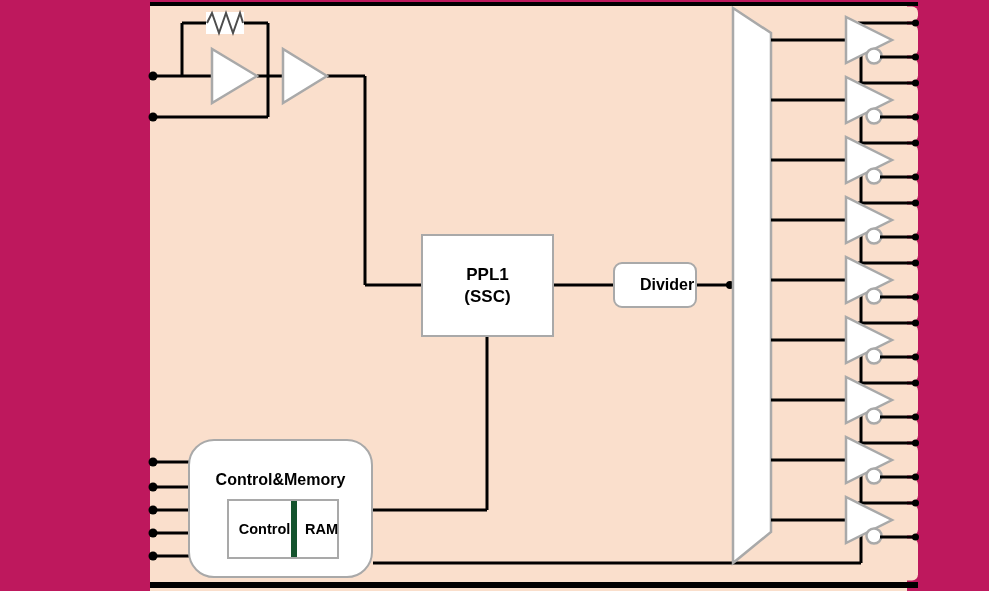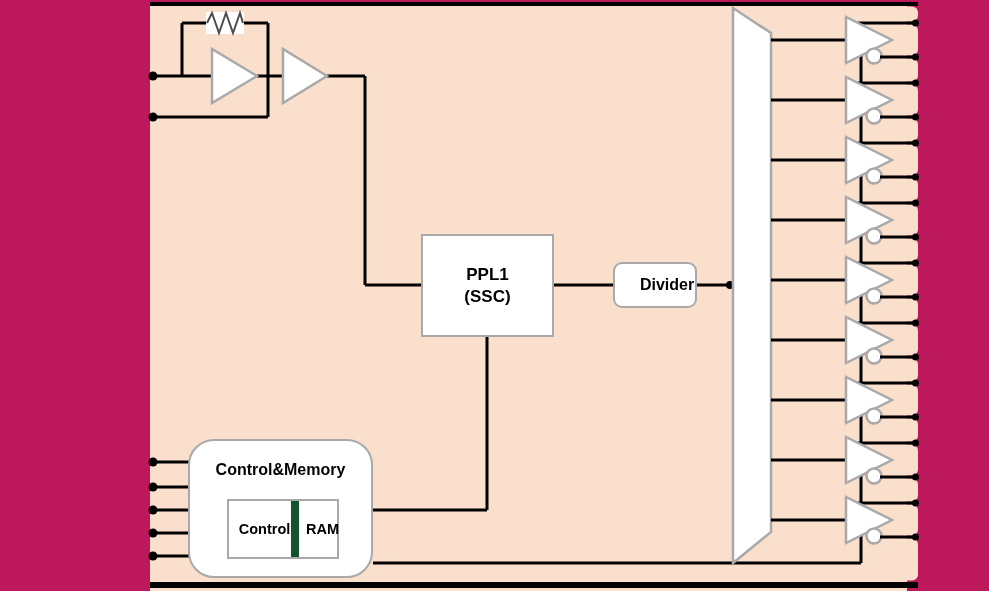--- a/index.html
+++ b/index.html
@@ -5,28 +5,28 @@
   html,body{margin:0;padding:0;background:#000;}
   #canvas{position:relative;width:989px;height:591px;background:#be185d;overflow:hidden;
           font-family:"Liberation Sans",sans-serif;}
   #linework{position:absolute;left:0;top:0;}
   .box{position:absolute;background:#fff;border:2.5px solid #a9a9a9;box-sizing:border-box;
        display:flex;align-items:center;justify-content:center;color:#000;font-weight:bold;}
   #pll-box{left:421px;top:234px;width:133px;height:103px;flex-direction:column;
            font-size:17px;line-height:22px;text-align:center;}
   #divider-box{left:613px;top:262px;width:84px;height:46px;border-radius:9px;font-size:16px;padding-left:24px;}
   #cm-box{left:188px;top:439px;width:185px;height:139px;border-radius:26px;display:block;}
-  #cm-title{position:absolute;left:0;top:20px;width:100%;text-align:center;
+  #cm-title{position:absolute;left:0;top:30px;width:100%;text-align:center;
             font-size:16px;font-weight:bold;color:#000;}
   #cm-table{position:absolute;left:37px;top:58px;width:112px;height:60px;display:flex;
             border:2px solid #a9a9a9;box-sizing:border-box;background:#fff;}
   .cm-cell{display:flex;align-items:center;justify-content:center;font-size:14.5px;
            font-weight:bold;color:#000;box-sizing:border-box;padding-left:9px;}
   #cm-cell-control{width:64px;}
-  #cm-cell-ram{width:46px;flex:1;border-left:8px solid #14532d;}
+  #cm-cell-ram{width:46px;flex:1;border-left:6px solid #14532d;}
 </style>
 </head>
 <body>
 
 <div id="canvas">
 
   <svg id="linework" width="989" height="591">
       <rect x="150" y="2" width="757" height="589" fill="#fadfcc"></rect>
       <rect x="898" y="6.5" width="20" height="15" rx="6" fill="#fadfcc"></rect>
       <rect x="898" y="24.5" width="20" height="31" rx="6" fill="#fadfcc"></rect>

